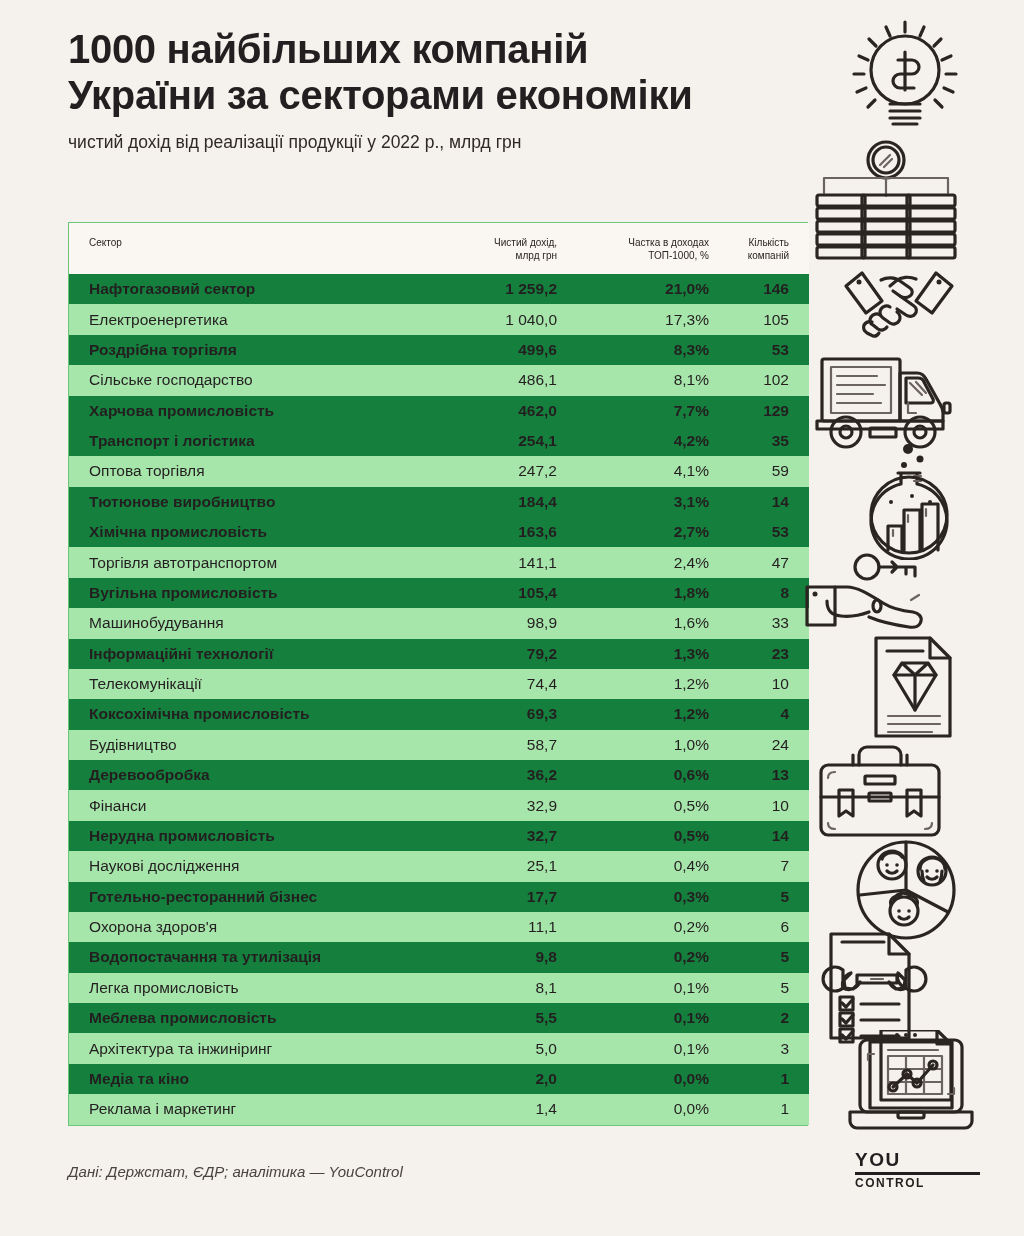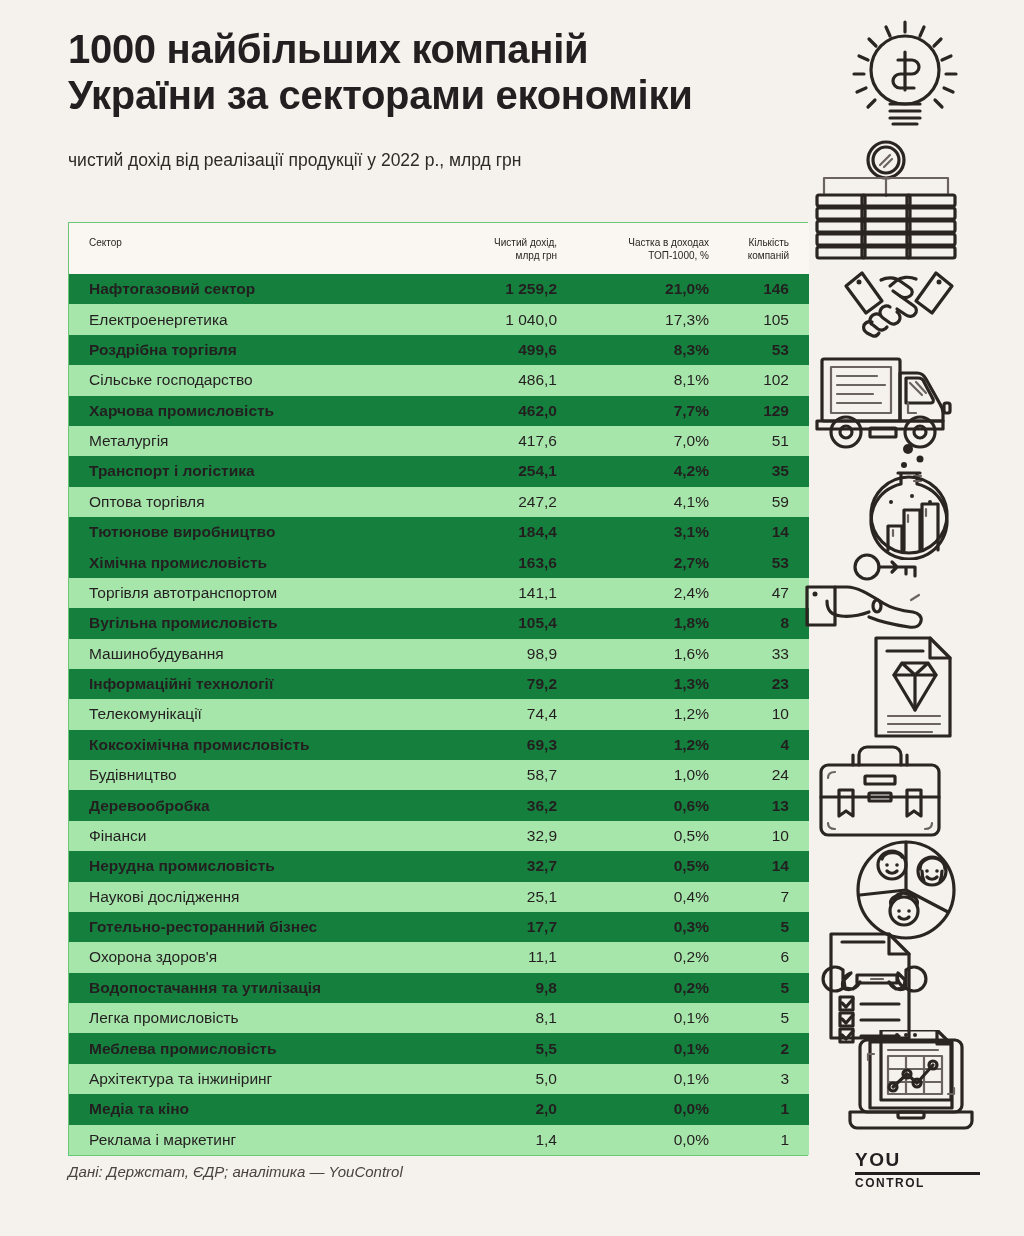--- a/index.html
+++ b/index.html
@@ -27,21 +27,21 @@
   }
   .title {
     font-size: 40px;
     font-weight: bold;
     line-height: 1.15;
     letter-spacing: -0.3px;
     color: #231f20;
     white-space: pre-line;
   }
   .subtitle {
-    margin-top: 32px;
+    margin-top: 14px;
     font-size: 17.5px;
     font-weight: normal;
     color: #2f2a27;
   }
 
   
   .table-wrap {
     position: absolute;
     left: 68px;
     top: 222px;
@@ -182,26 +182,20 @@
             <td class="c-sector">Сільське господарство</td>
             <td class="c-rev">486,1</td>
             <td class="c-share">8,1%</td>
             <td class="c-count">102</td>
           </tr>
           <tr class="odd">
             <td class="c-sector">Харчова промисловість</td>
             <td class="c-rev">462,0</td>
             <td class="c-share">7,7%</td>
             <td class="c-count">129</td>
-          </tr>
-          <tr class="even">
-            <td class="c-sector">Металургія</td>
-            <td class="c-rev">417,6</td>
-            <td class="c-share">7,0%</td>
-            <td class="c-count">51</td>
           </tr>
           <tr class="odd">
             <td class="c-sector">Транспорт і логістика</td>
             <td class="c-rev">254,1</td>
             <td class="c-share">4,2%</td>
             <td class="c-count">35</td>
           </tr>
           <tr class="even">
             <td class="c-sector">Оптова торгівля</td>
             <td class="c-rev">247,2</td>

